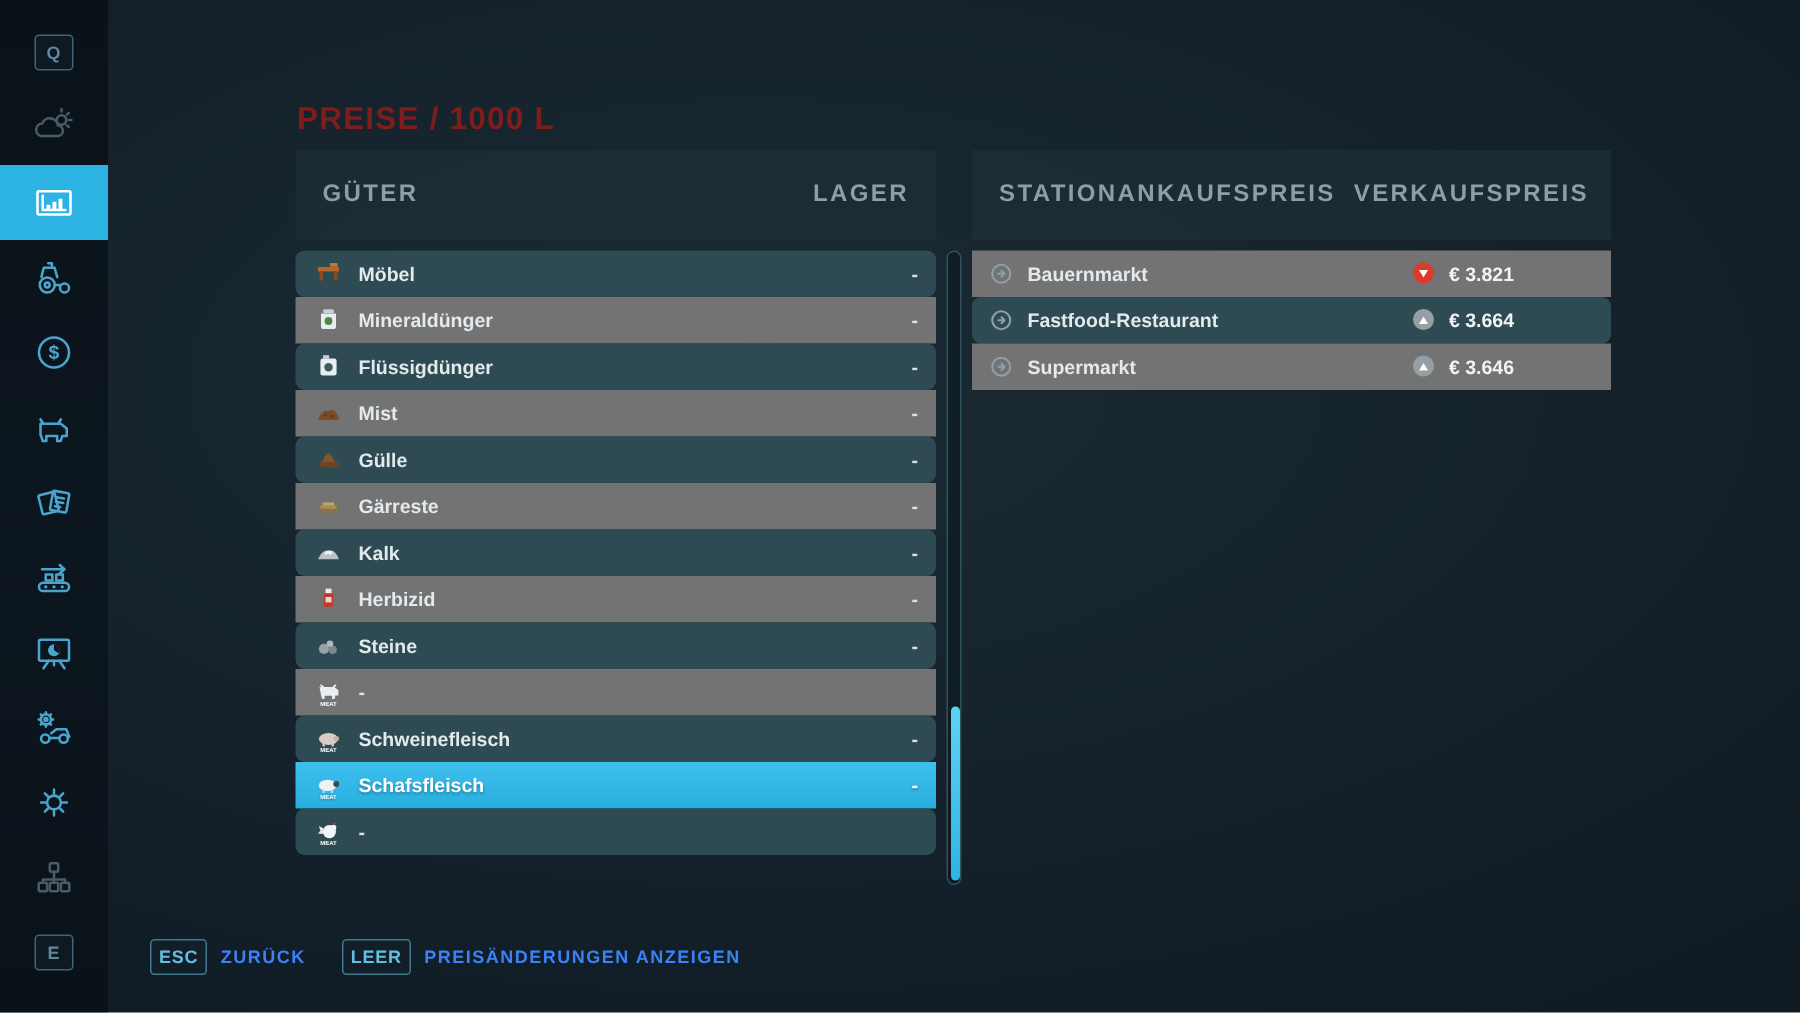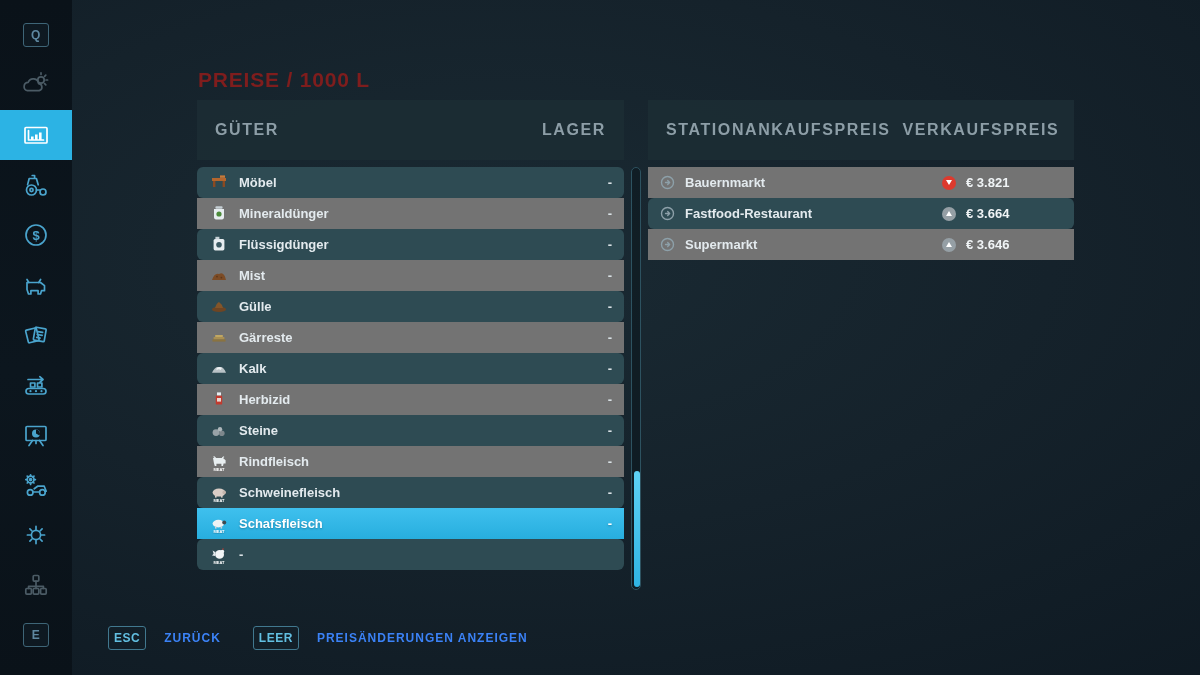--- a/index.html
+++ b/index.html
@@ -58,21 +58,21 @@
   .row.dark  { background:#737373; }
   .row.selected { background:linear-gradient(180deg,#3fc0ee 0%,#27aede 100%); color:#ffffff; text-shadow:0 1px 2px rgba(0,40,60,.35); }
   .row .g-icon { width:20px; height:20px; margin-right:10px; display:flex; align-items:center; justify-content:center; flex:0 0 auto; }
   .row .g-label { flex:1; }
   .row .g-value { color:#d9e1e5; font-weight:600; }
   .row.selected .g-value { color:#ffffff; }
 
   
   .s-row .st-icon { width:15px; height:15px; margin-right:10px; color:#8da0a9; display:flex; flex:0 0 auto; }
   .s-row .s-name { flex:1; }
-  .price-cell { display:flex; align-items:center; gap:10px; width:120px; }
+  .price-cell { display:flex; gap:10px; width:120px; }
   .trend {
     width:14px; height:14px; border-radius:50%;
     display:flex; align-items:center; justify-content:center; flex:0 0 auto;
   }
   .trend.down { background:#dd3a2e; }
   .trend.up { background:#959fa5; }
   .tri-up   { width:0; height:0; border-left:3.5px solid transparent; border-right:3.5px solid transparent; border-bottom:5px solid #fff; }
   .tri-down { width:0; height:0; border-left:3.5px solid transparent; border-right:3.5px solid transparent; border-top:5px solid #fff; }
   .price { font-size:13px; font-weight:600; color:#f0f4f6; }
 
@@ -85,21 +85,21 @@
   .vthumb {
     position:absolute; left:2px; width:6px; top:303px; height:116px;
     background:linear-gradient(180deg,#5ed2f5,#2fb4e4); border-radius:4px;
   }
 
   
   .footer {
     position:absolute; left:100px; top:624px; height:28px;
     display:flex; align-items:center; gap:24px;
   }
-  .hint { display:flex; align-items:center; gap:18px;margin-left:8px; }
+  .hint { display:flex; align-items:center; gap:9px; }
   .hint .keycap { color:#62bfe2; border-color:#3e7countr288; }
   .hint .keycap { border-color:#41788f; }
   .hint-label { font-size:12px; font-weight:bold; letter-spacing:1px; color:#3b82f6; }
 </style>
 </head>
 <body>
 
 <aside class="sidebar">
   <div class="side-slot">
     <span class="keycap">Q</span>
@@ -331,21 +331,20 @@
         <span class="g-value">-</span>
       </div>
       <div class="row dark">
         <span class="g-icon">
           <svg width="20" height="21" viewBox="0 0 20 21">
             <path d="M4 7 h10 l2.6 2.2 v3.4 h-2 l-.6 2.4 h-1.6 v-2.2 h-5 v2.2 h-1.6 l-.8 -2.6 z" fill="#e8eef0"></path>
             <path d="M4.6 5.6 l2 1.4 M15 5.6 l-1.8 1.4" stroke="#e8eef0" stroke-width="1.2"></path>
             <text x="10" y="19.5" font-size="4" font-family="Liberation Sans, sans-serif" fill="#ffffff" text-anchor="middle">MEAT</text>
           </svg>
         </span>
-        <span class="g-label">Rindfleisch</span>
         <span class="g-value">-</span>
       </div>
       <div class="row light">
         <span class="g-icon">
           <svg width="20" height="21" viewBox="0 0 20 21">
             <ellipse cx="10" cy="10.6" rx="6.4" ry="4" fill="#d9cdc6"></ellipse>
             <circle cx="15.2" cy="10.4" r="1.8" fill="#c4b5ac"></circle>
             <rect x="6" y="13.6" width="1.6" height="2" fill="#d9cdc6"></rect>
             <rect x="12" y="13.6" width="1.6" height="2" fill="#d9cdc6"></rect>
             <text x="10" y="19.5" font-size="4" font-family="Liberation Sans, sans-serif" fill="#ffffff" text-anchor="middle">MEAT</text>

